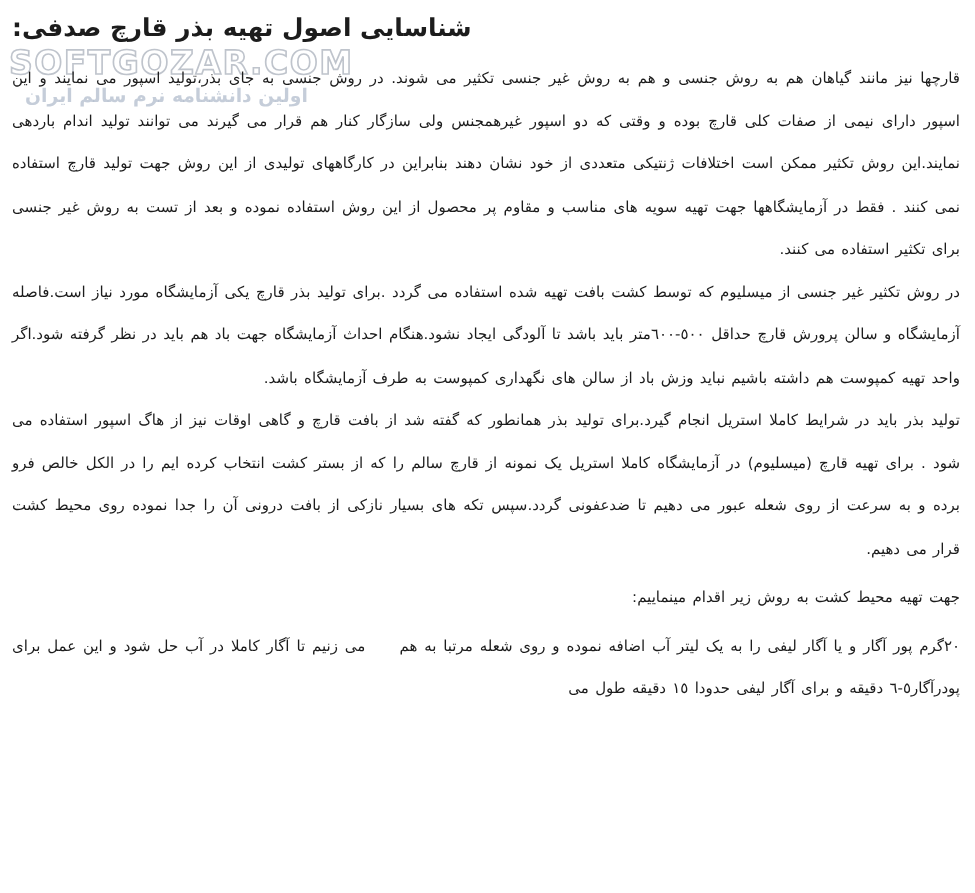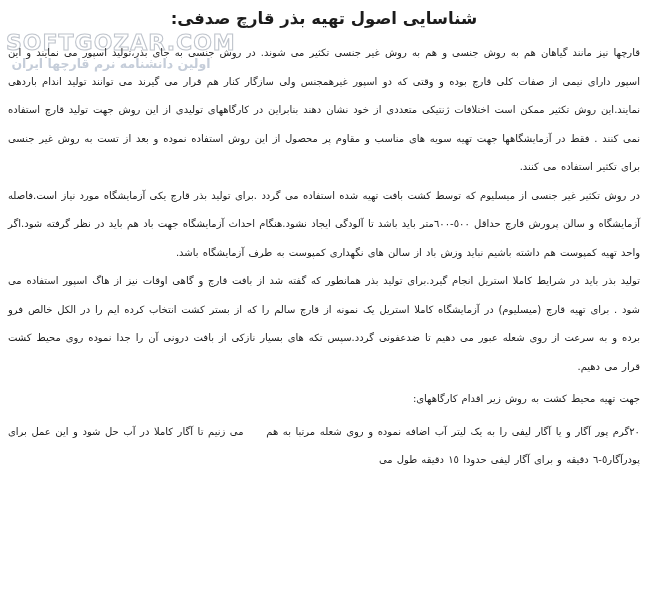--- a/index.html
+++ b/index.html
@@ -15,21 +15,21 @@
     overflow: hidden;
     direction: rtl;
     font-family: "DejaVu Sans", sans-serif;
     color: #1c1c1c;
     box-sizing: border-box;
     padding: 6px 10px 0 8px;
   }
   .doc-title {
     font-size: 16.5px;
     font-weight: bold;
-    text-align: center;
+    text-align: left;
     margin: 0 0 7px 0;
     line-height: 26px;
   }
   .body-text p {
     margin: 0;
     font-size: 10px;
     line-height: 28.5px;
     text-align: justify;
     text-align-last: right;
     word-spacing: 1px;
@@ -72,26 +72,26 @@
     z-index: 3;
   }
 </style>
 </head>
 <body>
 
 <div class="page">
 
   <div class="watermark">
     <div class="wm-brand">SOFTGOZAR.COM</div>
-    <div class="wm-tagline">اولین دانشنامه نرم قارچها ایران</div>
+    <div class="wm-tagline">اولین دانشنامه نرم سالم ایران</div>
   </div>
 
   <h1 class="doc-title">شناسایی اصول تهیه بذر قارچ صدفی:</h1>
 
   <div class="body-text">
     <p>قارچها نیز مانند گیاهان هم به روش جنسی و هم به روش غیر جنسی تکثیر می شوند. در روش جنسی به جای بذر،تولید اسپور می نمایند و این اسپور دارای نیمی از صفات کلی قارچ بوده و وقتی که دو اسپور غیرهمجنس ولی سازگار کنار هم قرار می گیرند می توانند تولید اندام باردهی نمایند.این روش تکثیر ممکن است اختلافات ژنتیکی متعددی از خود نشان دهند بنابراین در کارگاههای تولیدی از این روش جهت تولید قارچ استفاده نمی کنند . فقط در آزمایشگاهها جهت تهیه سویه های مناسب و مقاوم پر محصول از این روش استفاده نموده و بعد از تست به روش غیر جنسی برای تکثیر استفاده می کنند.</p>
     <p>در روش تکثیر غیر جنسی از میسلیوم که توسط کشت بافت تهیه شده استفاده می گردد .برای تولید بذر قارچ یکی آزمایشگاه مورد نیاز است.فاصله آزمایشگاه و سالن پرورش قارچ حداقل ٥٠٠-٦٠٠متر باید باشد تا آلودگی ایجاد نشود.هنگام احداث آزمایشگاه جهت باد هم باید در نظر گرفته شود.اگر واحد تهیه کمپوست هم داشته باشیم  نباید وزش باد از سالن های نگهداری کمپوست به طرف آزمایشگاه باشد.</p>
     <p>تولید بذر باید در شرایط کاملا استریل انجام گیرد.برای تولید بذر همانطور که گفته شد از بافت قارچ و گاهی اوقات نیز از هاگ اسپور استفاده می شود . برای تهیه قارچ (میسلیوم) در آزمایشگاه کاملا استریل یک نمونه از قارچ سالم را که از بستر کشت انتخاب کرده ایم را در الکل خالص فرو برده و به سرعت از روی شعله عبور می دهیم تا ضدعفونی گردد.سپس تکه های بسیار نازکی از بافت درونی آن را جدا نموده روی محیط کشت قرار می دهیم.</p>
-    <p class="spaced">جهت تهیه محیط کشت به روش زیر اقدام کارگاههای:</p>
+    <p class="spaced">جهت تهیه محیط کشت به روش زیر اقدام مینماییم:</p>
     <p class="spaced">٢٠گرم پور آگار و یا آگار لیفی را به یک لیتر آب اضافه نموده و روی شعله مرتبا به هم &nbsp;&nbsp;&nbsp; می زنیم تا آگار کاملا در آب حل شود و این عمل برای پودرآگار٥-٦ دقیقه و برای آگار لیفی حدودا ١٥ دقیقه طول می</p>
   </div>
 
 </div>
 
 </body></html>

